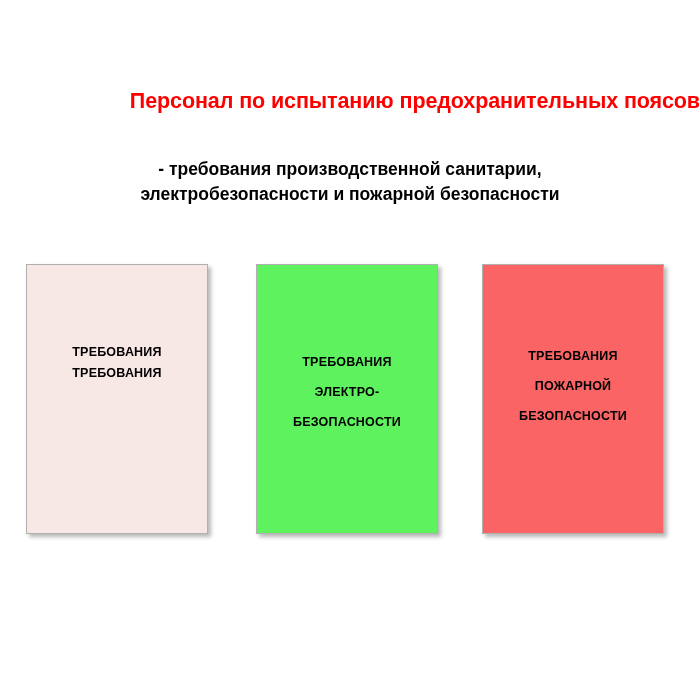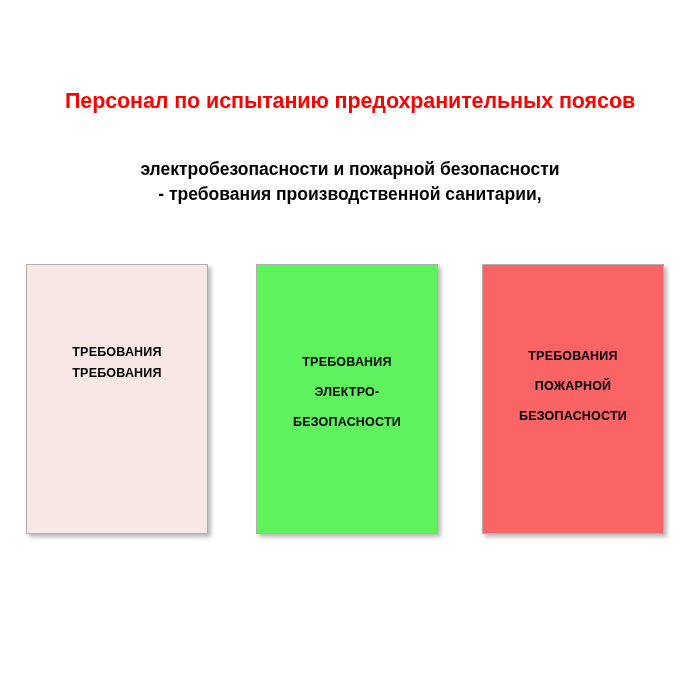--- a/index.html
+++ b/index.html
@@ -17,21 +17,21 @@
     position: relative;
     width: 700px;
     height: 700px;
     box-sizing: border-box;
   }
   .title-block {
     position: absolute;
     top: 88px;
     left: 0;
     width: 700px;
-    text-align: center;
+    text-align: right;
   }
   .title-line {
     color: #ff0000;
     font-size: 21.5px;
     font-weight: bold;
     line-height: 26px;
     letter-spacing: -0.1px;
   }
   .subtitle-block {
     position: absolute;
@@ -93,22 +93,22 @@
 </head>
 <body style="background: rgb(255, 255, 255);">
 
 <div class="slide">
 
   <div class="title-block">
     <div class="title-line" style="color: rgb(255, 0, 0);">Персонал по испытанию предохранительных поясов</div>
   </div>
 
   <div class="subtitle-block">
+    <div class="subtitle-line" style="color: rgb(0, 0, 0);">- требования производственной санитарии,</div>
     <div class="subtitle-line" style="color: rgb(0, 0, 0);">электробезопасности и пожарной безопасности</div>
-    <div class="subtitle-line" style="color: rgb(0, 0, 0);">- требования производственной санитарии,</div>
   </div>
 
   <div class="cards">
 
     <div class="card card-1" style="background: rgb(247, 231, 229); border-color: rgb(176, 176, 176);">
       <div class="card-text">
         <span class="line">ТРЕБОВАНИЯ</span>
         <span class="line">ТРЕБОВАНИЯ</span>
       </div>
     </div>

